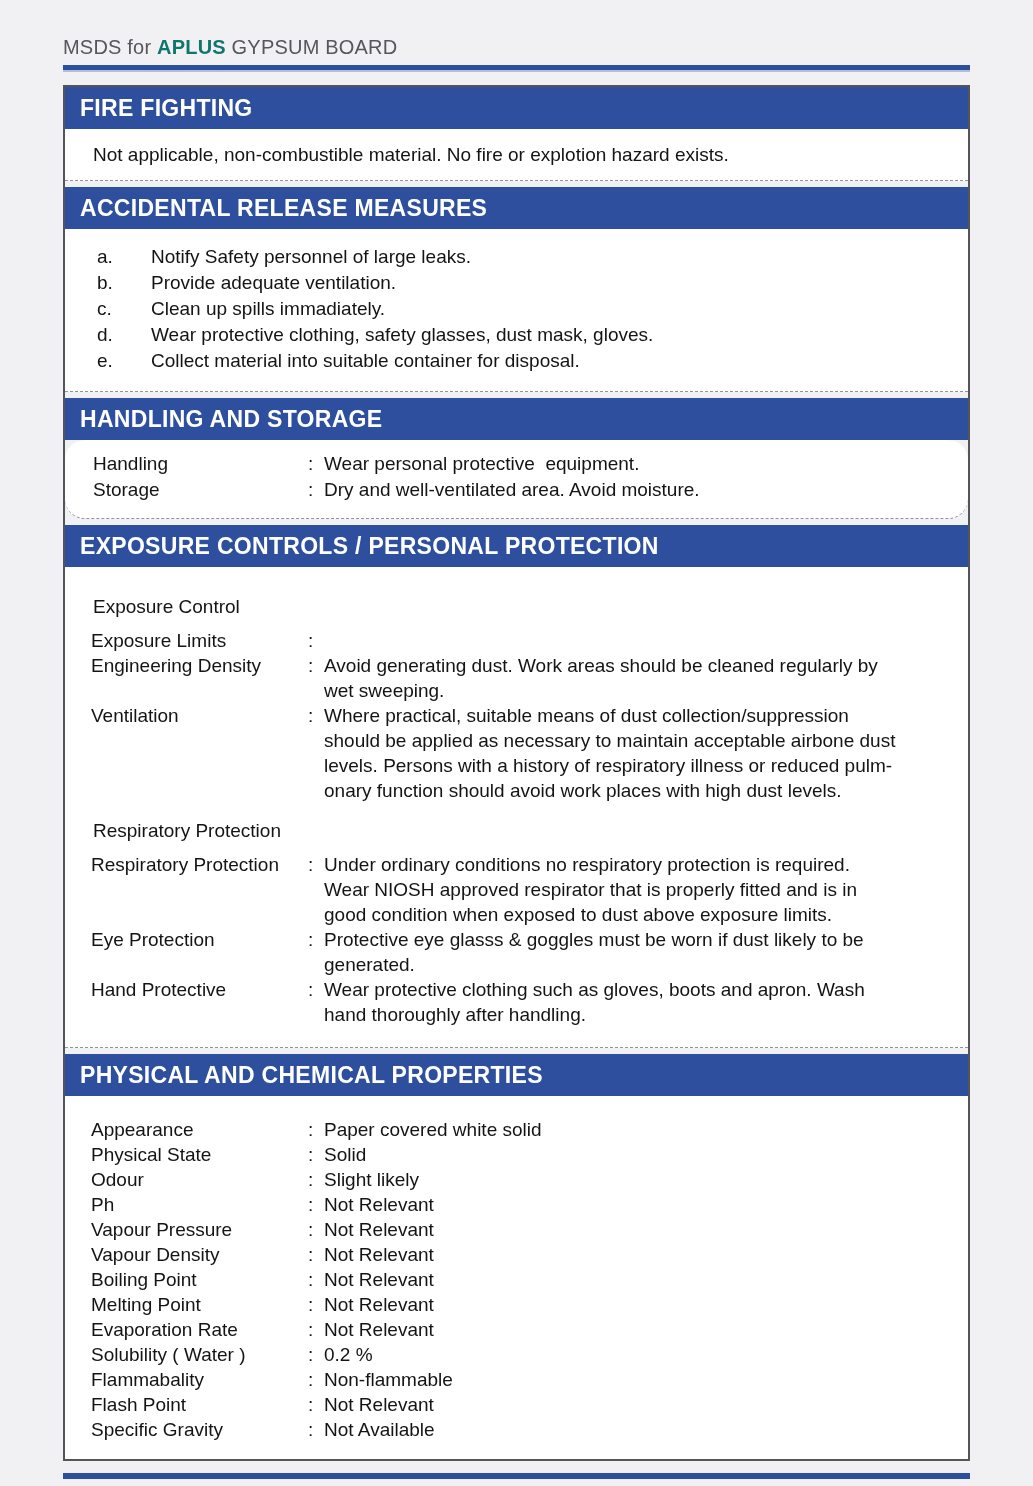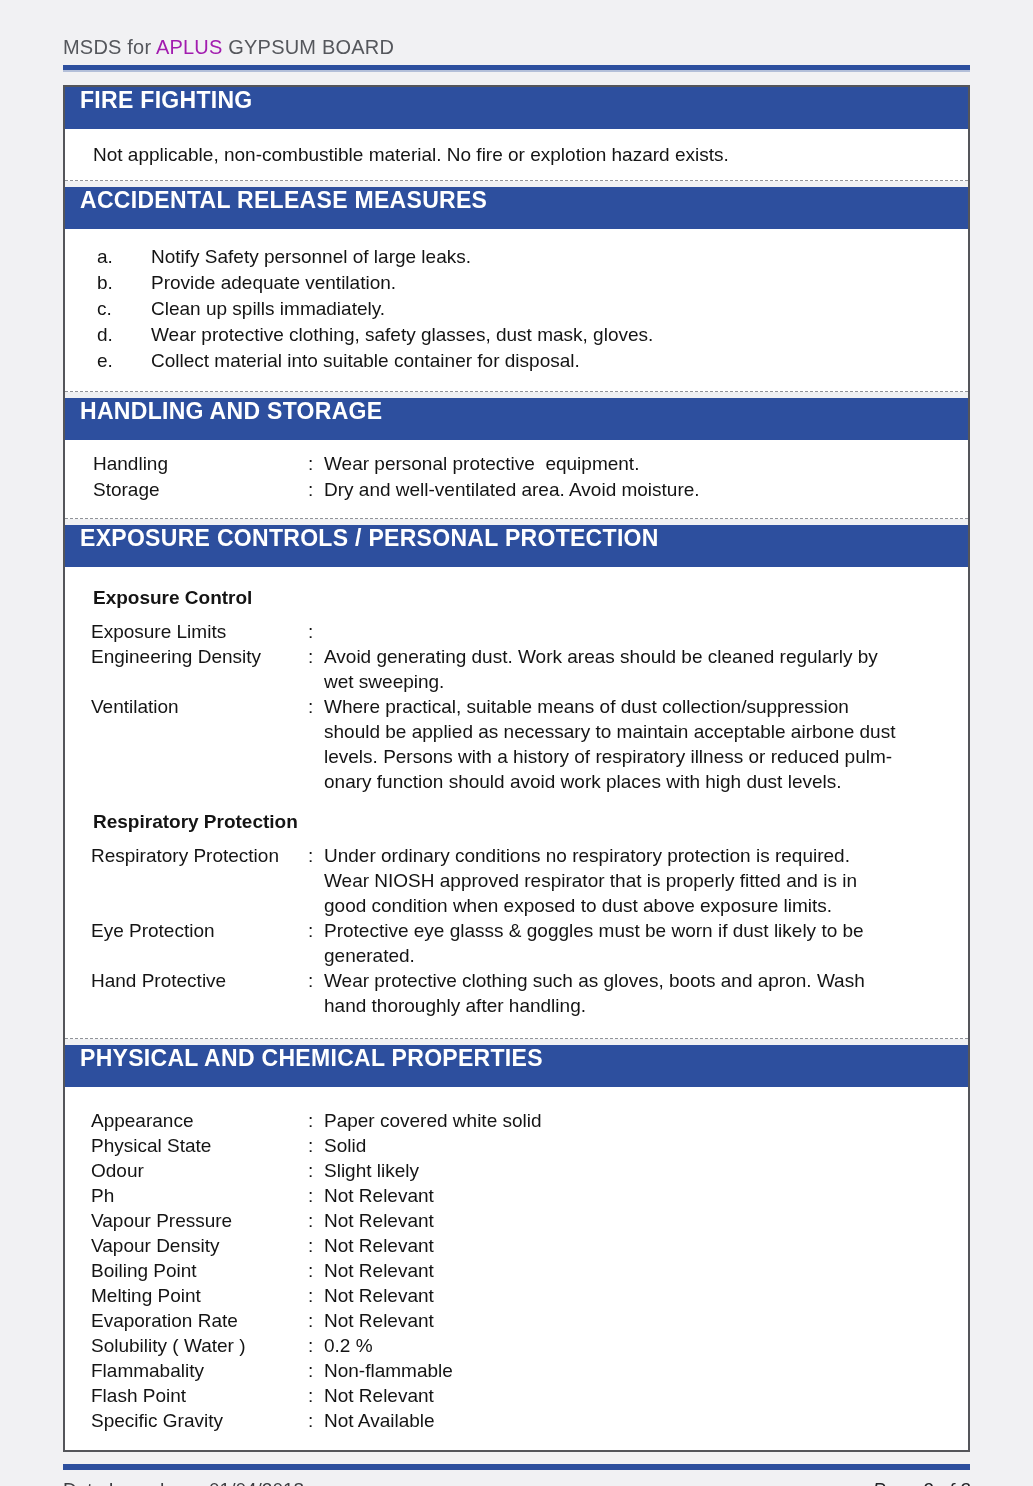--- a/index.html
+++ b/index.html
@@ -18,41 +18,42 @@
     box-sizing: border-box;
     padding: 36px 63px 0 63px;
   }
   .doc-title {
     font-size: 20px;
     line-height: 22px;
     color: #55575c;
     letter-spacing: 0.2px;
   }
   .doc-title .brand {
-    color: #a21caf;
-    font-weight: normal;
+    color: #0f766e;
+    font-weight: bold;
   }
   .title-rule {
     margin-top: 7px;
     height: 5px;
     background: #2d4f9e;
     border-bottom: 2px solid #b3bfd9;
   }
   .container {
     margin-top: 13px;
     border: 2px solid #54555a;
     background: #f0f1f3;
   }
   .bar {
     height: 42px;
     background: #2d4f9e;
     color: #ffffff;
     font-weight: bold;
     font-size: 23px;
     display: flex;
+    align-items: center;
     padding-left: 15px;
     letter-spacing: 0.3px;
   }
   .body {
     background: #ffffff;
     border-bottom: 1px dashed #909398;
     font-size: 19px;
   }
   .gap { height: 6px; }
   .body-para {
@@ -60,33 +61,33 @@
     line-height: 24px;
   }
   .body-list {
     padding: 15px 16px 17px 32px;
   }
   .lrow {
     display: grid;
     grid-template-columns: 54px 1fr;
     line-height: 26px;
   }
-  .body-kv3 { padding: 11px 16px 15px 28px; }
+  .body-kv3 { padding: 11px 16px 15px 28px; border-radius: 20px; }
   .kv {
     display: grid;
     grid-template-columns: 215px 16px 1fr;
     line-height: 26px;
   }
   .kv .val, .kv2 .val { white-space: pre-wrap; }
   .body-exp { padding: 10px 16px 20px 26px; }
   .subhead {
-    font-weight: bold;
+    font-weight: normal;
     font-size: 19px;
     line-height: 25px;
-    margin: 8px 0 9px 2px;
+    margin: 17px 0 9px 2px;
   }
   .subhead2 { margin-top: 15px; }
   .kv2 {
     display: grid;
     grid-template-columns: 217px 16px 1fr;
     line-height: 25px;
   }
   .body-props { padding: 21px 16px 17px 26px; }
   .kv3 {
     display: grid;

